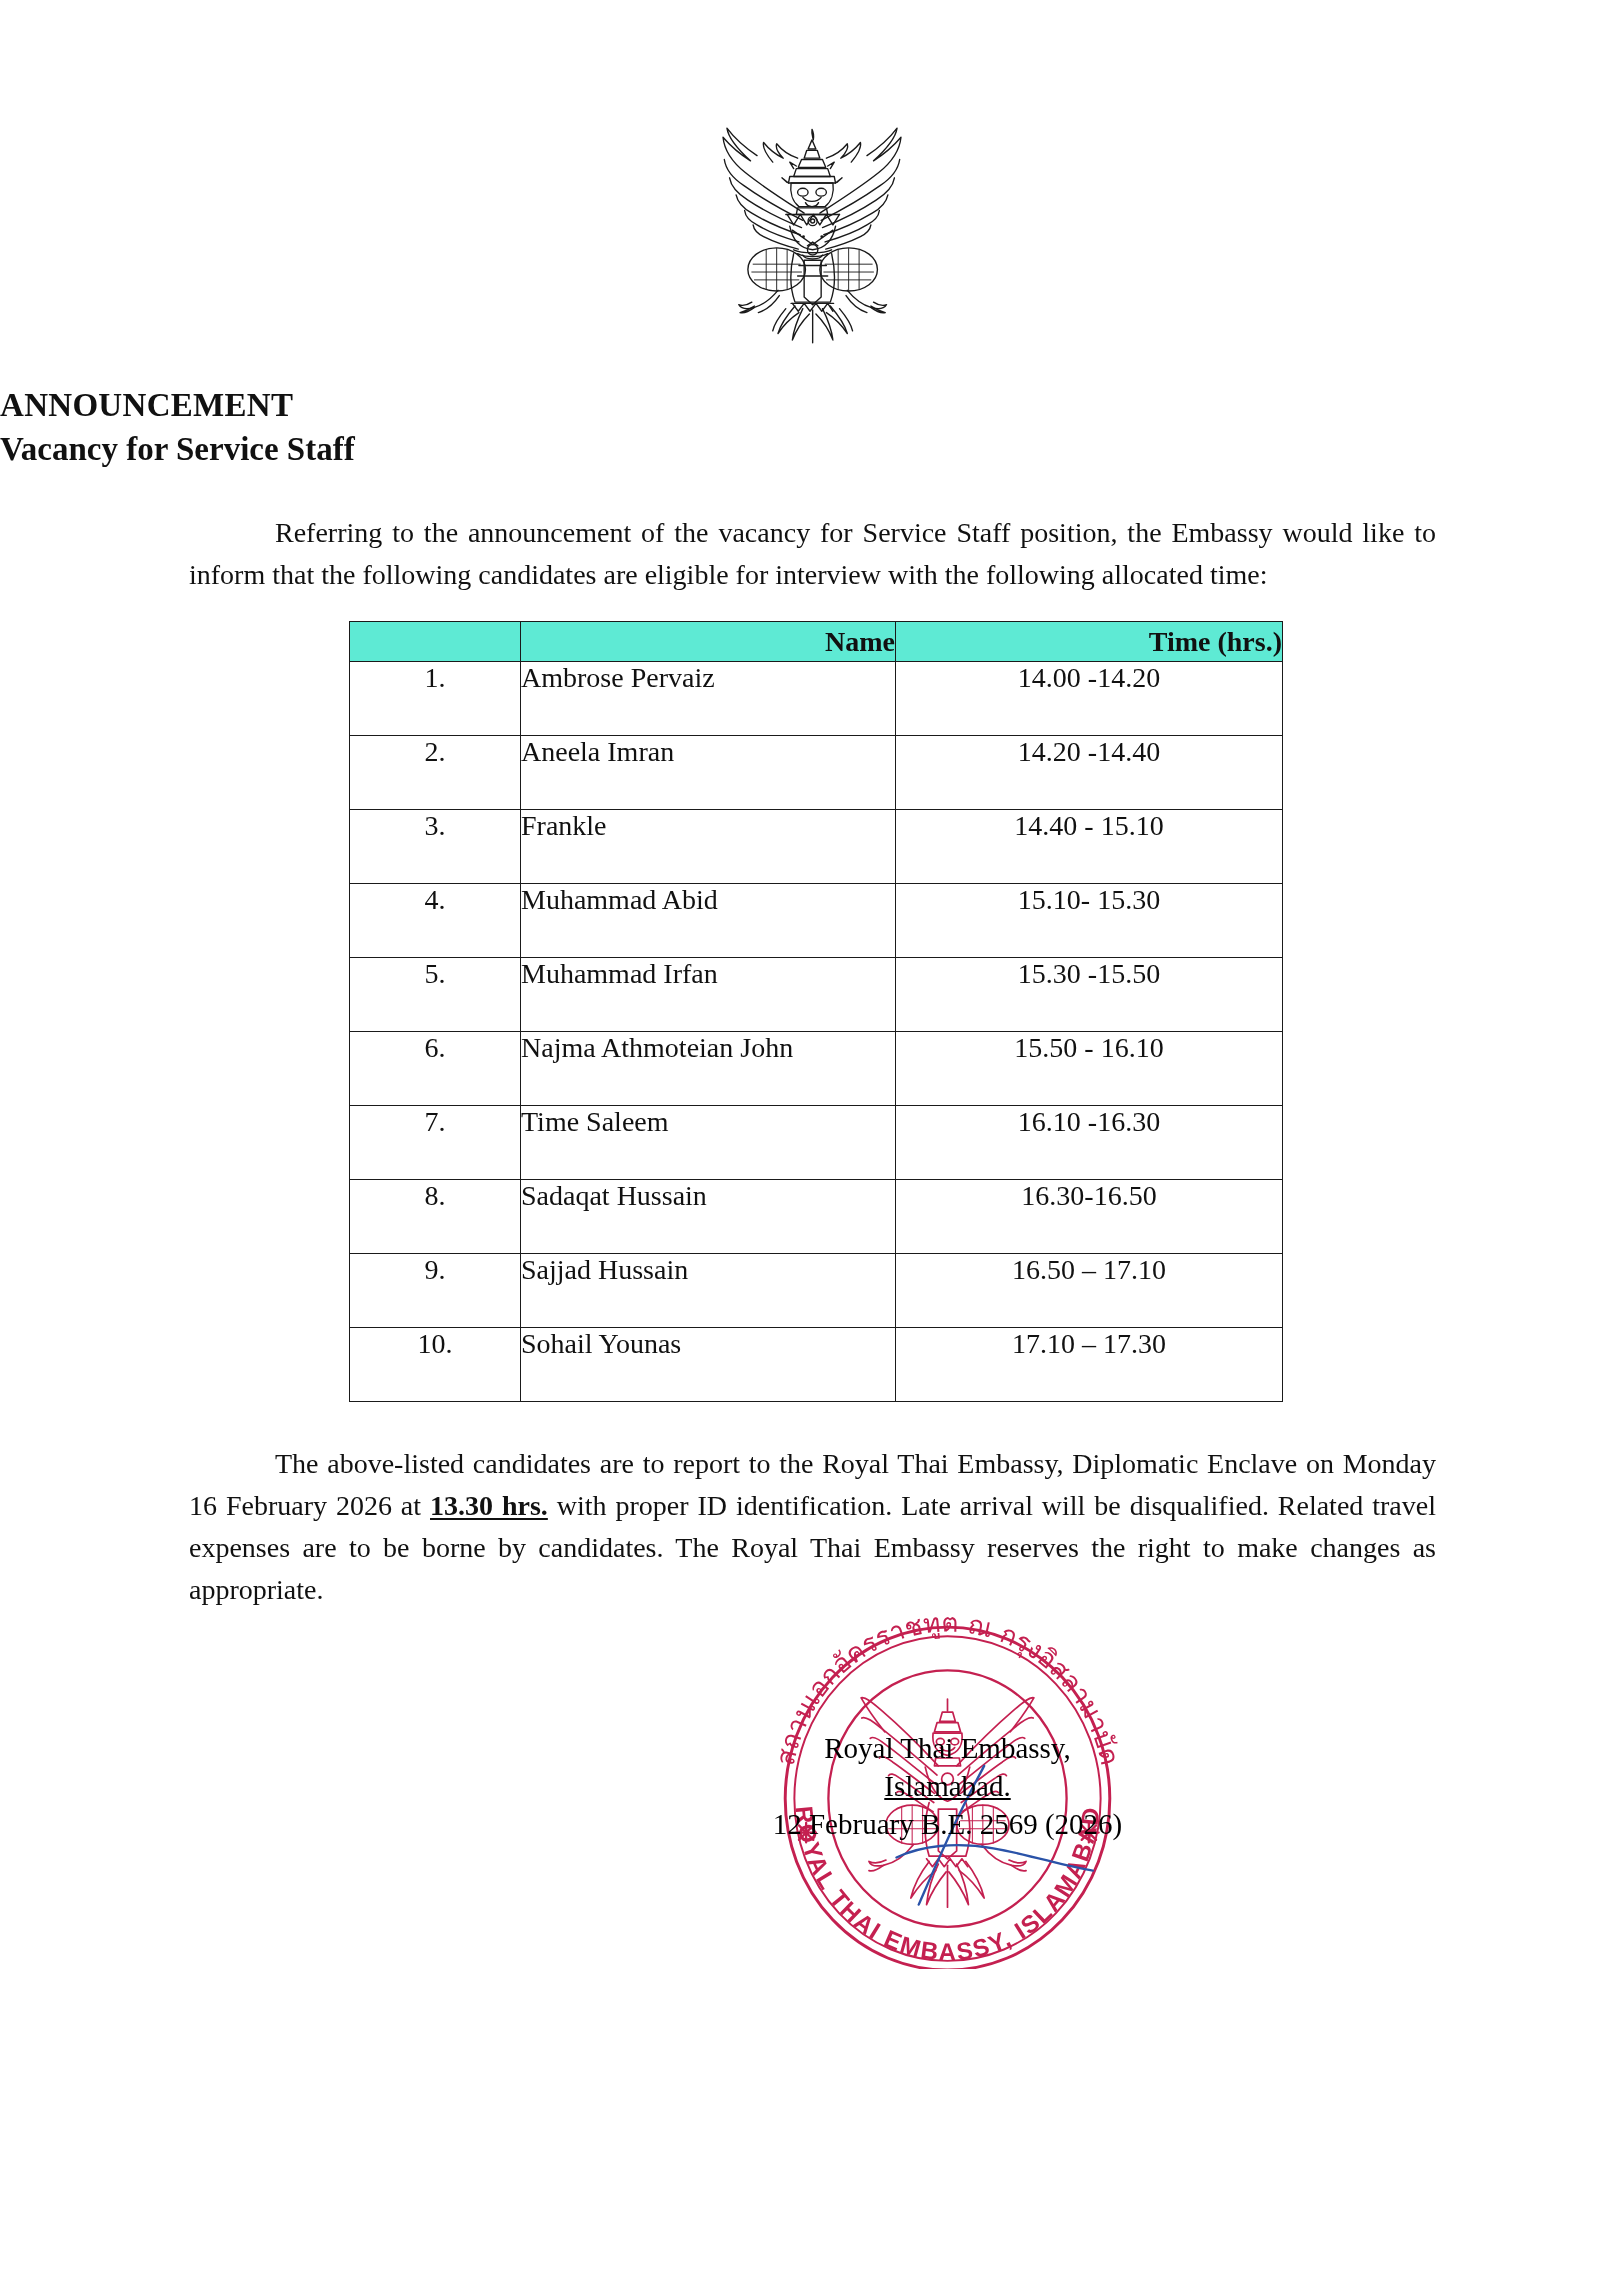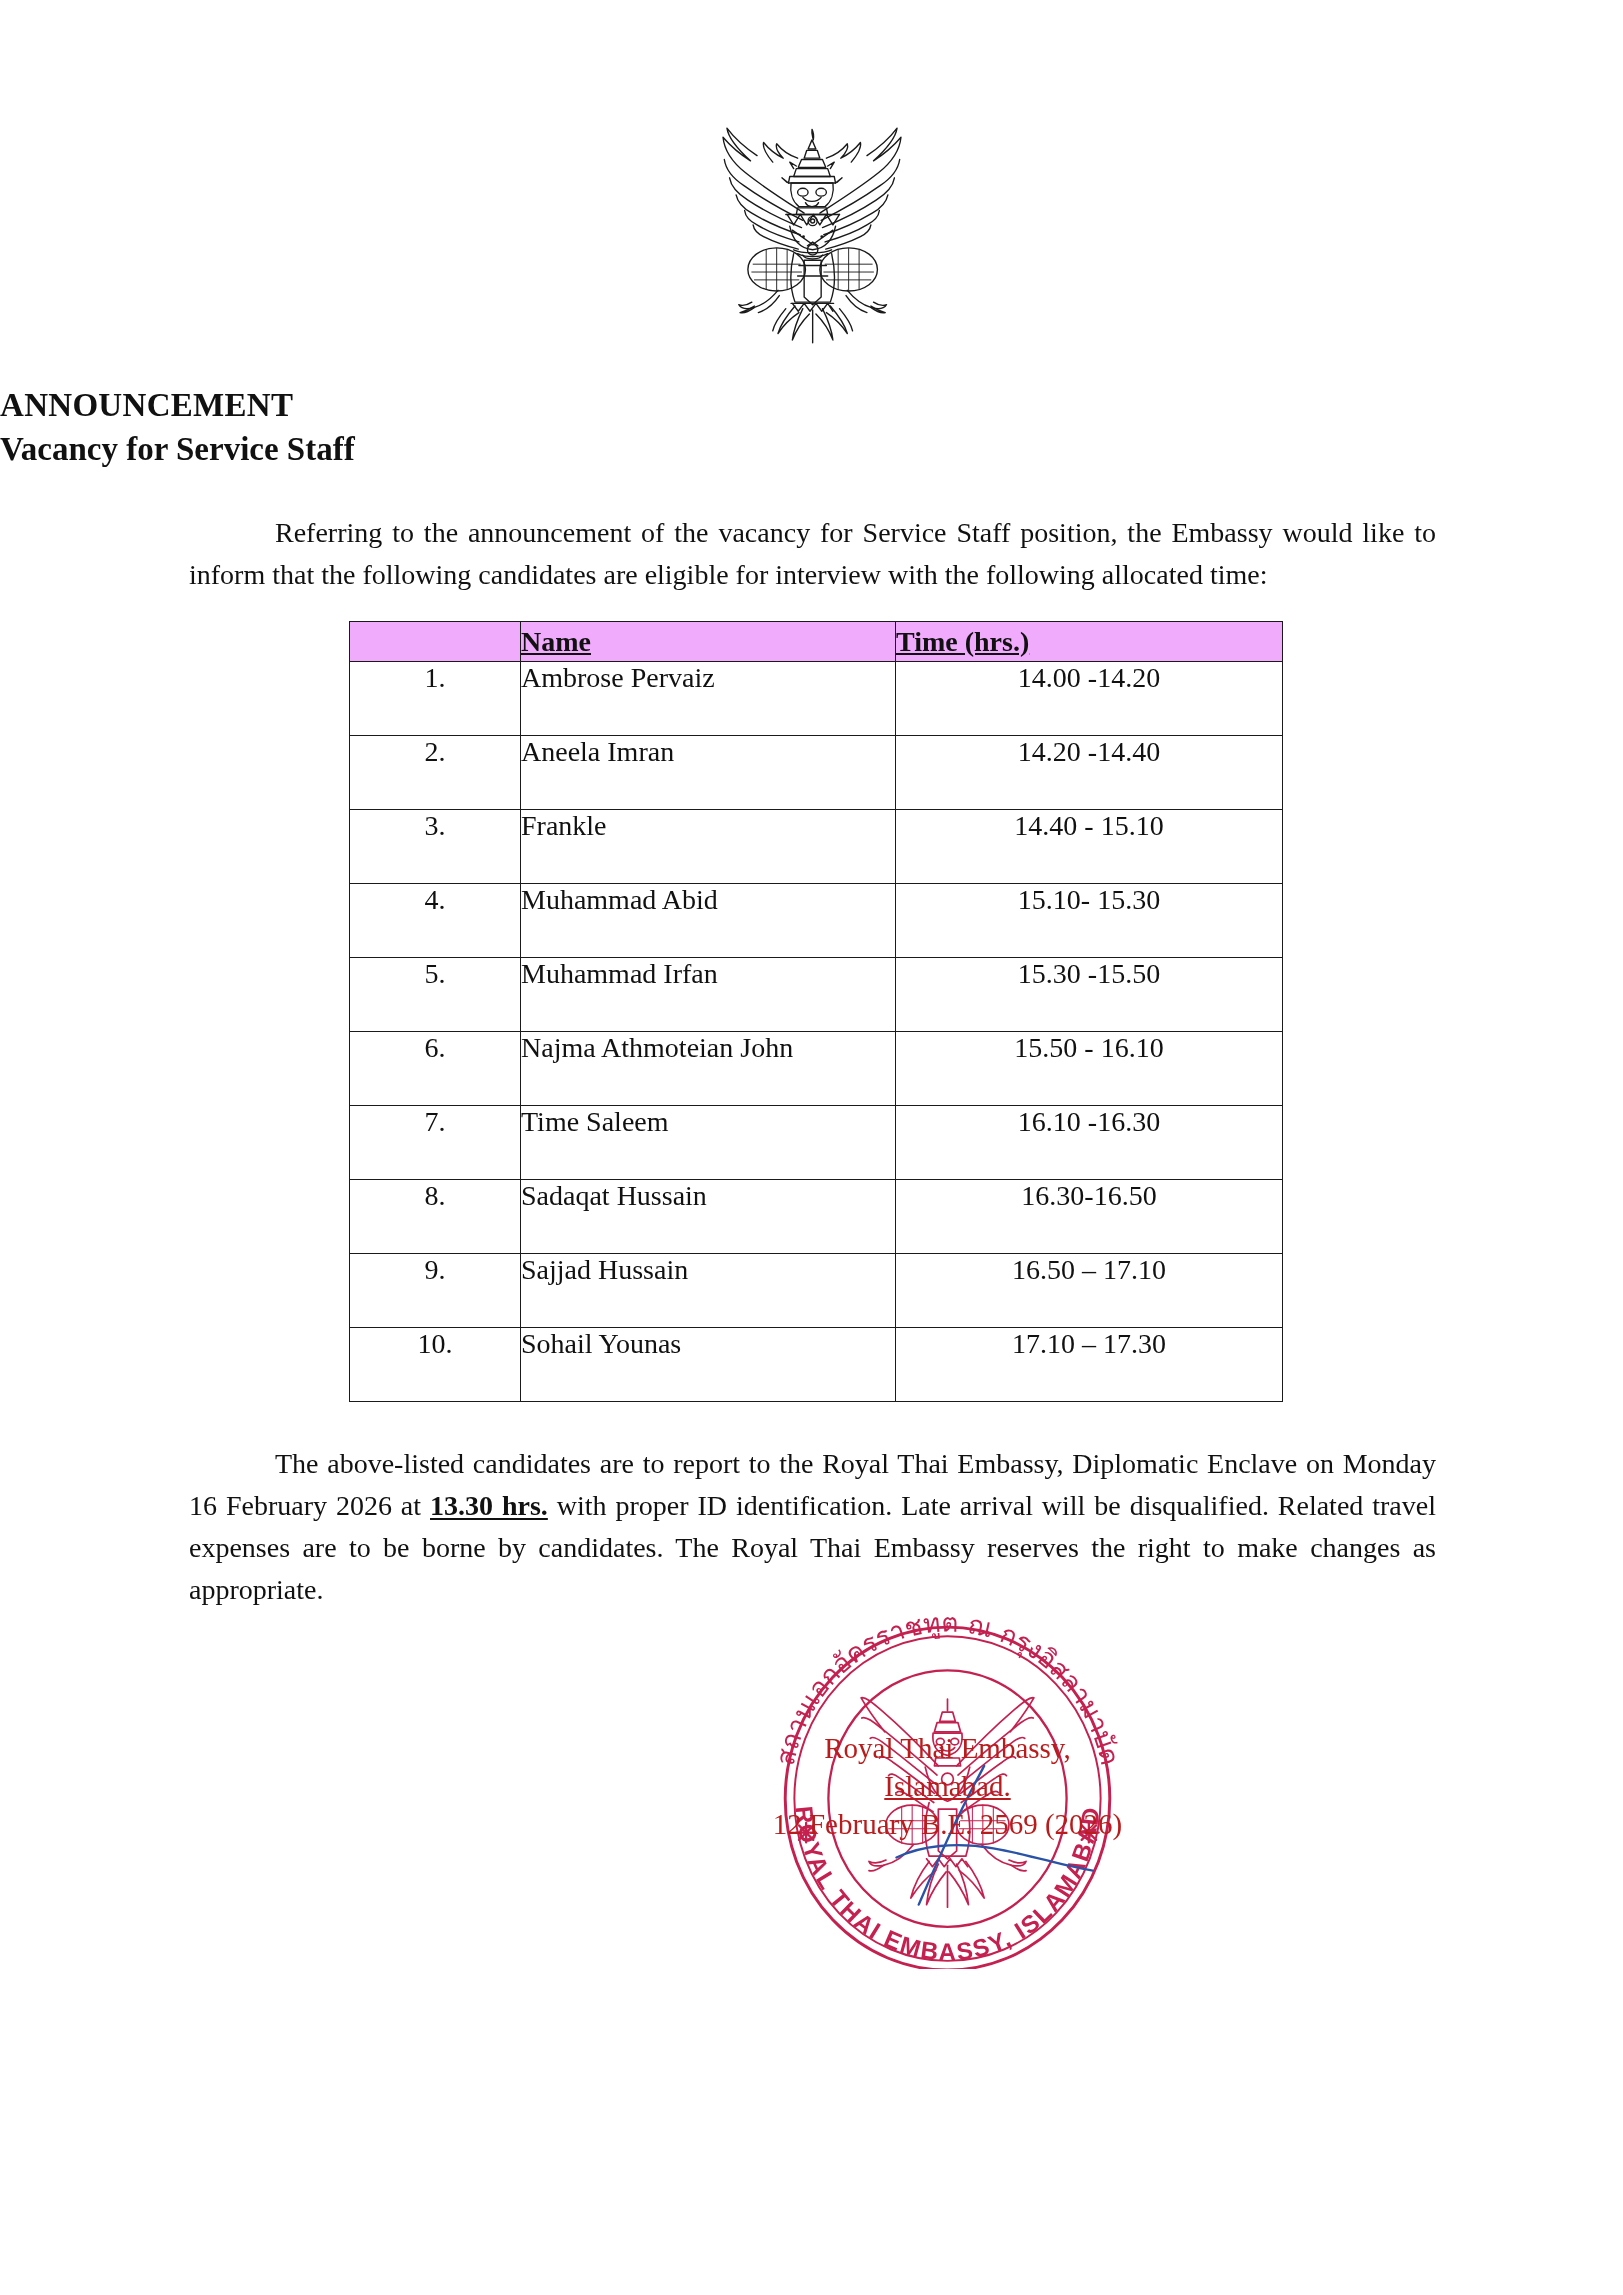--- a/index.html
+++ b/index.html
@@ -74,26 +74,25 @@
     border-collapse: collapse;
     table-layout: fixed;
     font-size: 28px;
   }
   #schedule-table td, #schedule-table th {
     border: 1.3px solid #1a1a1a;
     padding: 0;
     vertical-align: top;
   }
   #schedule-table thead th {
-    background: #f0abfc;
+    background: #5eead4;
     font-weight: bold;
     height: 39px;
-    text-align: left;
+    text-align: right;
     vertical-align: middle;
-    text-decoration: underline;
   }
   .col-no   { width: 170px; }
   .col-name { width: 374px; }
   .col-time { width: 386px; }
 
   #schedule-table tbody tr { height: 74px; }
   .cell-no {
     text-align: center;
     padding-top: 9.2px;
     padding-right: 27.5px;
@@ -118,21 +117,21 @@
     width: 445px;
     height: 367px;
   }
   #seal-area svg { position: absolute; top: 0; left: 0; }
   .seal-text-overlay {
     position: absolute;
     left: 0;
     width: 445px;
     text-align: center;
     font-size: 29px;
-    color: #b91c1c;
+    color: #000000;
     line-height: 1.34;
     white-space: nowrap;
   }
   #seal-line-1 { top: 127px; }
   #seal-line-2 { top: 165px; text-decoration: underline; }
   #seal-line-3 { top: 203px; left: -26px; width: 497px; }
 </style>
 </head>
 <body>
 

